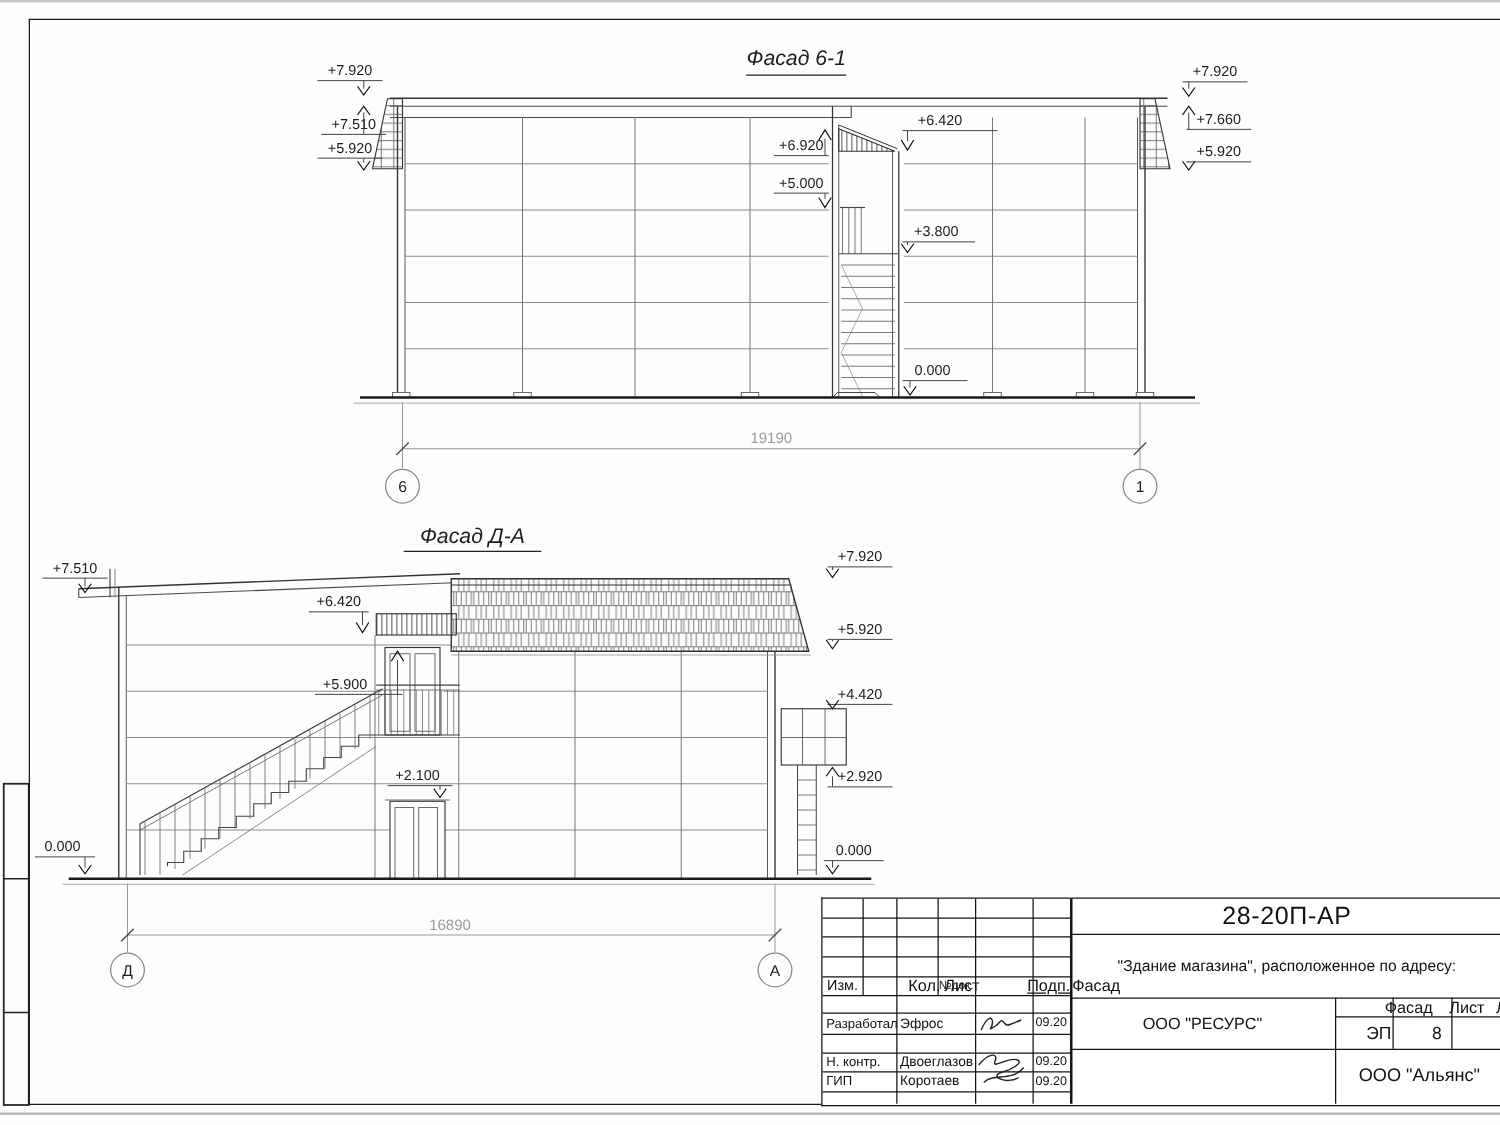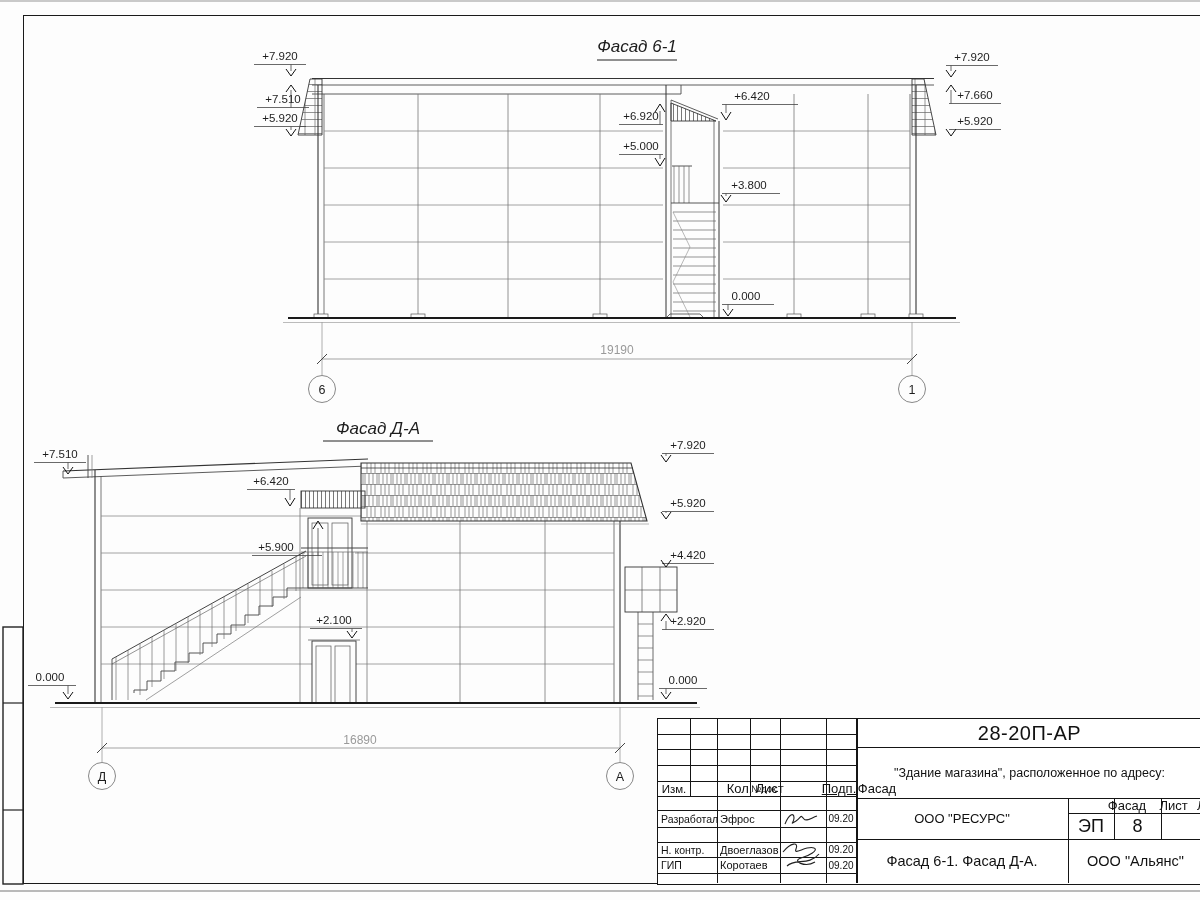--- a/index.html
+++ b/index.html
@@ -22,21 +22,21 @@
   .tb .vl{width:1.2px;}
   .tb .hl{height:1.2px;}
   .tb .cell{position:absolute;color:#111;display:flex;align-items:center;justify-content:center;
             white-space:nowrap;overflow:visible;}
   .tb .left{justify-content:flex-start;padding-left:3px;box-sizing:border-box;}
   .code{font-size:20px;letter-spacing:.5px;}
   .desc{flex-direction:column;font-size:12.5px;line-height:16px;text-align:center;}
   .h-izm{font-size:11.5px;} .h-std{font-size:13px;padding-left:36px;} .h-doc{font-size:9.5px;}
   .role{font-size:10.5px;} .name{font-size:11px;} .date{font-size:10px;}
   .org{font-size:13px;} .dwgname{font-size:14.5px;} .org2{font-size:14.5px;}
-  .stval{font-size:18px;}
+  .stval{font-size:14px;margin-left:12px;}
 </style>
 </head>
 <body>
 
 <div class="sheet">
   <div class="edge-top"></div>
   <div class="frame"></div>
 
   <svg width="1200" height="900">
     <defs>
@@ -450,21 +450,20 @@
           <path d="M4,13 C8,3 13,1 13,7 C13,12 8,14 15,10 C21,6 19,3 23,8 C25,11 30,7 36,5" stroke="#222" stroke-width="1.1" fill="none"></path>
         </svg>
     </div>
     <div class="cell" style="left:120px;top:120px;width:50px;height:36px;">
       <svg width="48" height="34" viewBox="0 0 48 34" style="position:static;">
           <path d="M4,12 C12,2 20,2 17,9 C14,16 28,5 35,8 C40,10 30,16 22,18 C12,21 26,28 36,22 M8,26 C16,18 30,26 40,14" stroke="#222" stroke-width="1.1" fill="none"></path>
         </svg>
     </div>
 
     <div class="cell org" style="left:198px;top:79px;width:212px;height:41px;">ООО "РЕСУРС"</div>
-    <div class="cell dwgname" style="left:198px;top:120px;width:212px;height:44px;">Фасад 6-1. Фасад Д-А.</div>
     <div class="cell h-std" style="left:410px;top:79px;width:46px;height:15px;">Фасад</div>
     <div class="cell h-std" style="left:456px;top:79px;width:47px;height:15px;">Лист</div>
     <div class="cell h-std" style="left:503px;top:79px;width:42px;height:15px;">Листов</div>
     <div class="cell stval" style="left:410px;top:94px;width:46px;height:26px;">ЭП</div>
     <div class="cell stval" style="left:456px;top:94px;width:47px;height:26px;">8</div>
     <div class="cell stval" style="left:503px;top:94px;width:42px;height:26px;"></div>
     <div class="cell org2" style="left:410px;top:120px;width:135px;height:44px;">ООО "Альянс"</div>
   </div>
 
   <div class="edge-bottom"></div>

